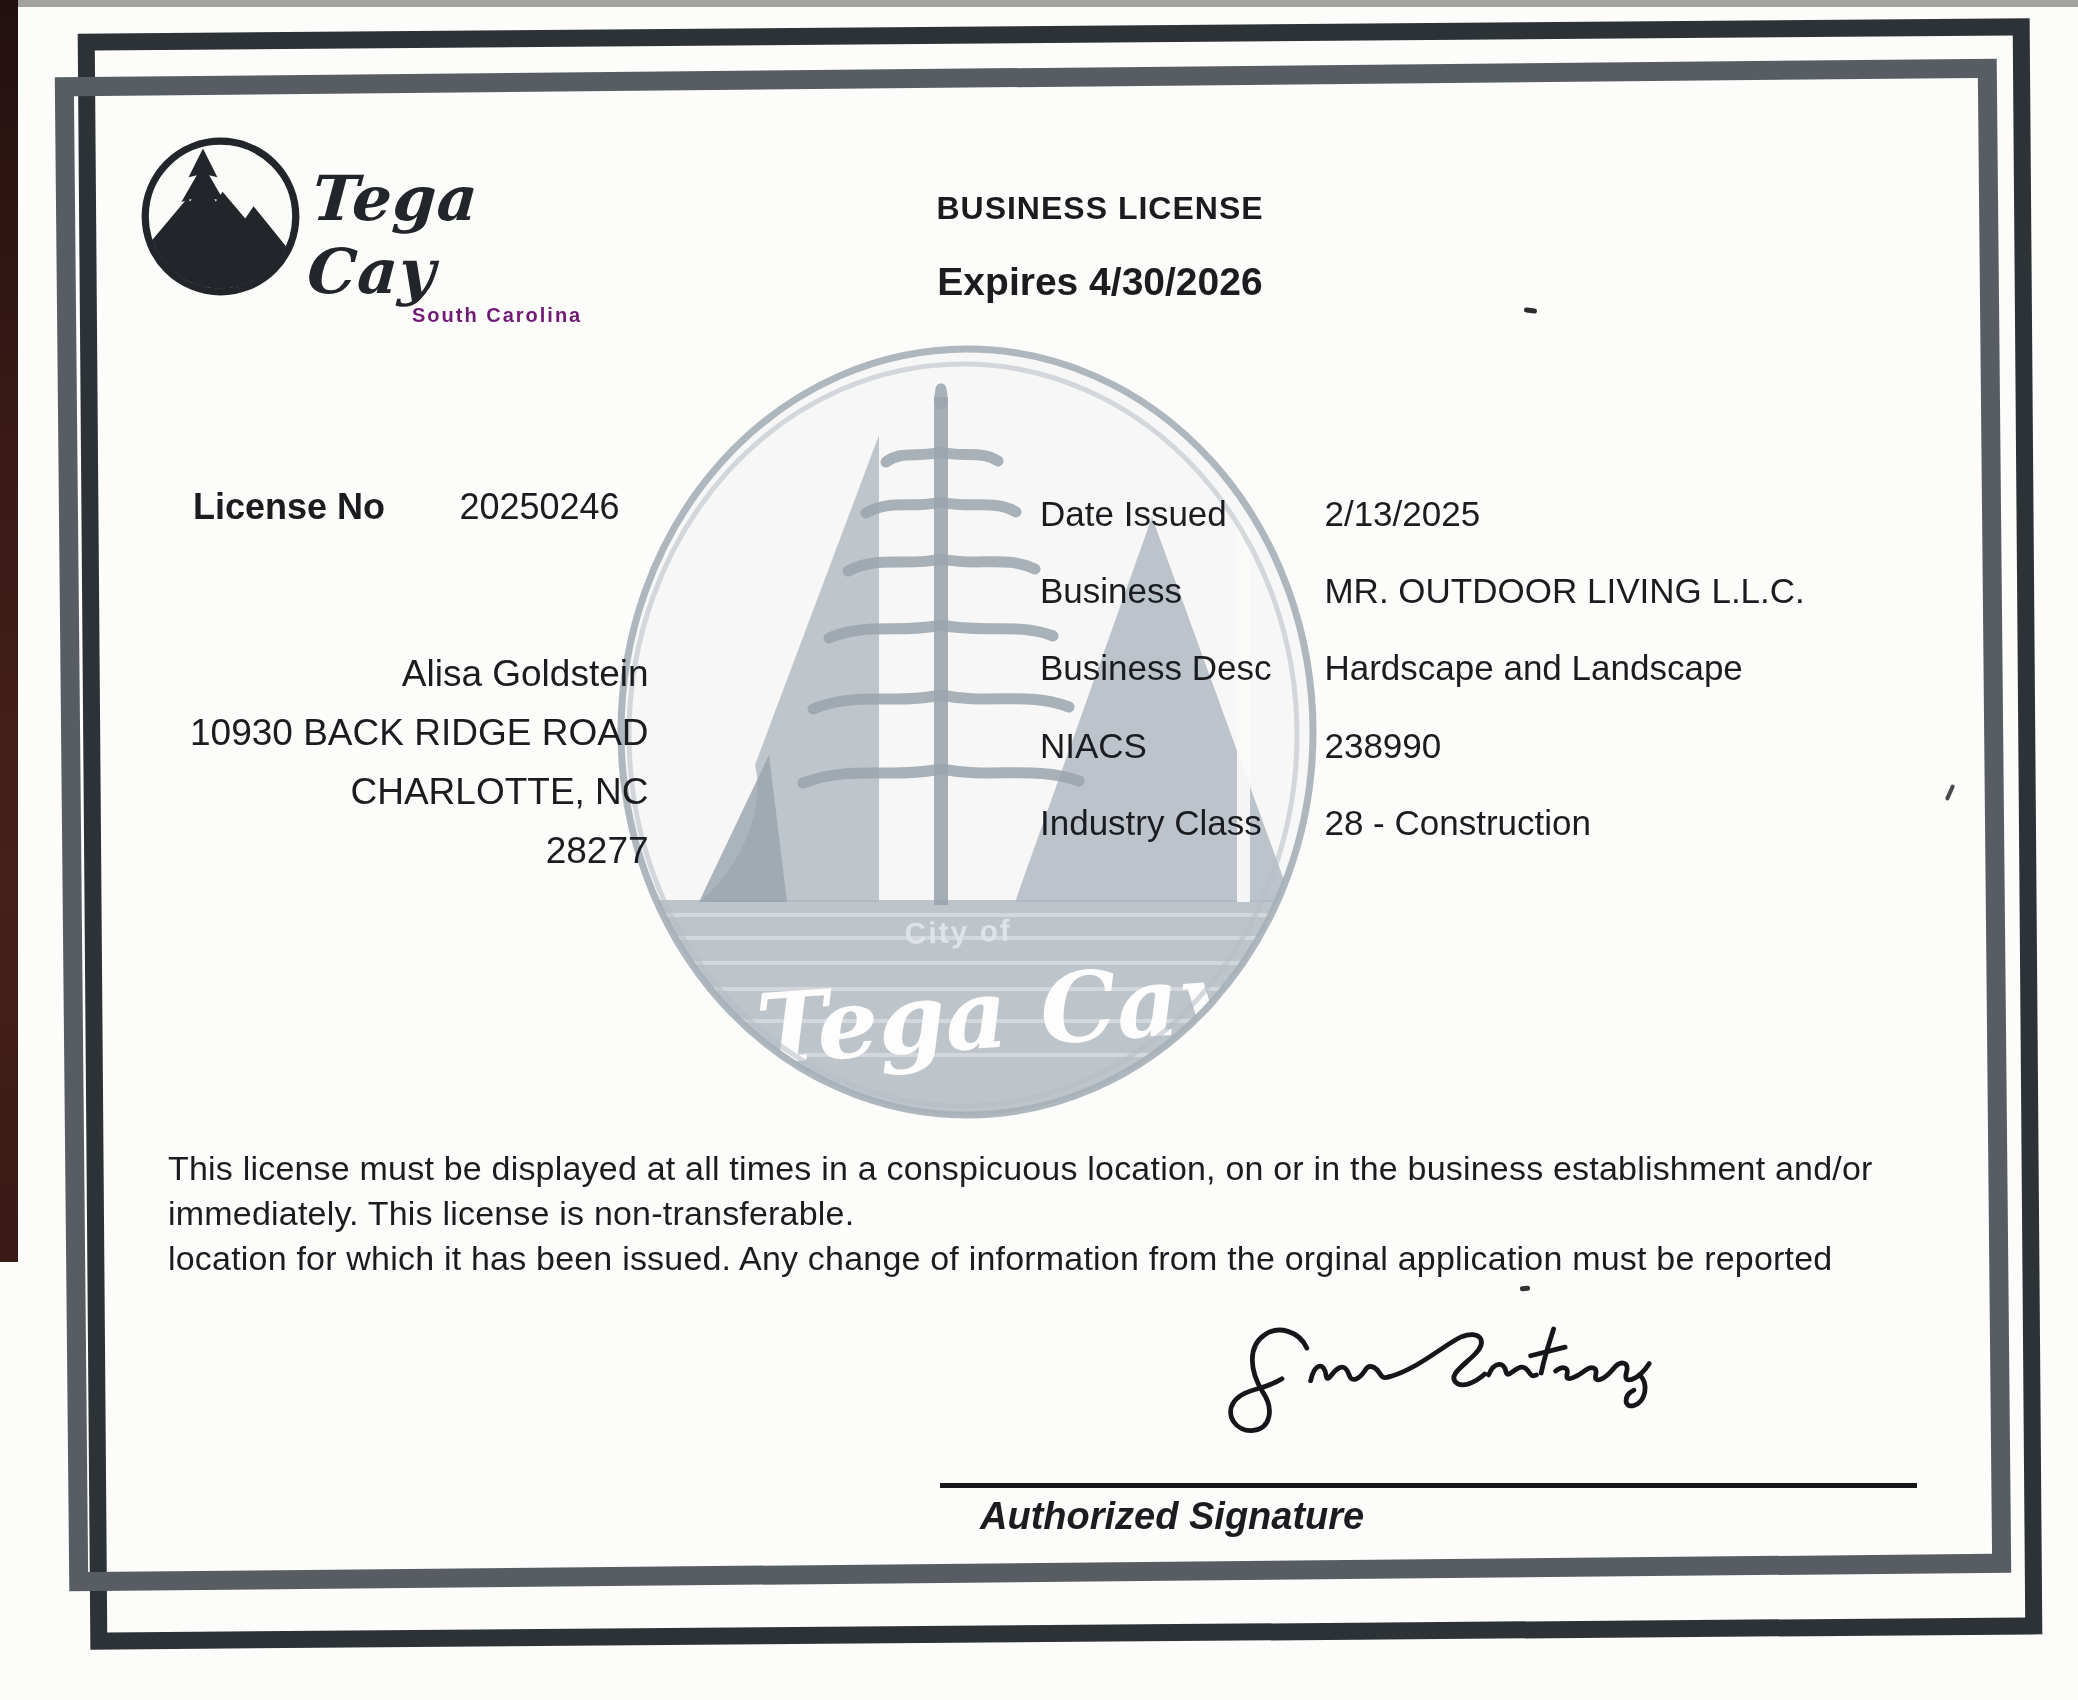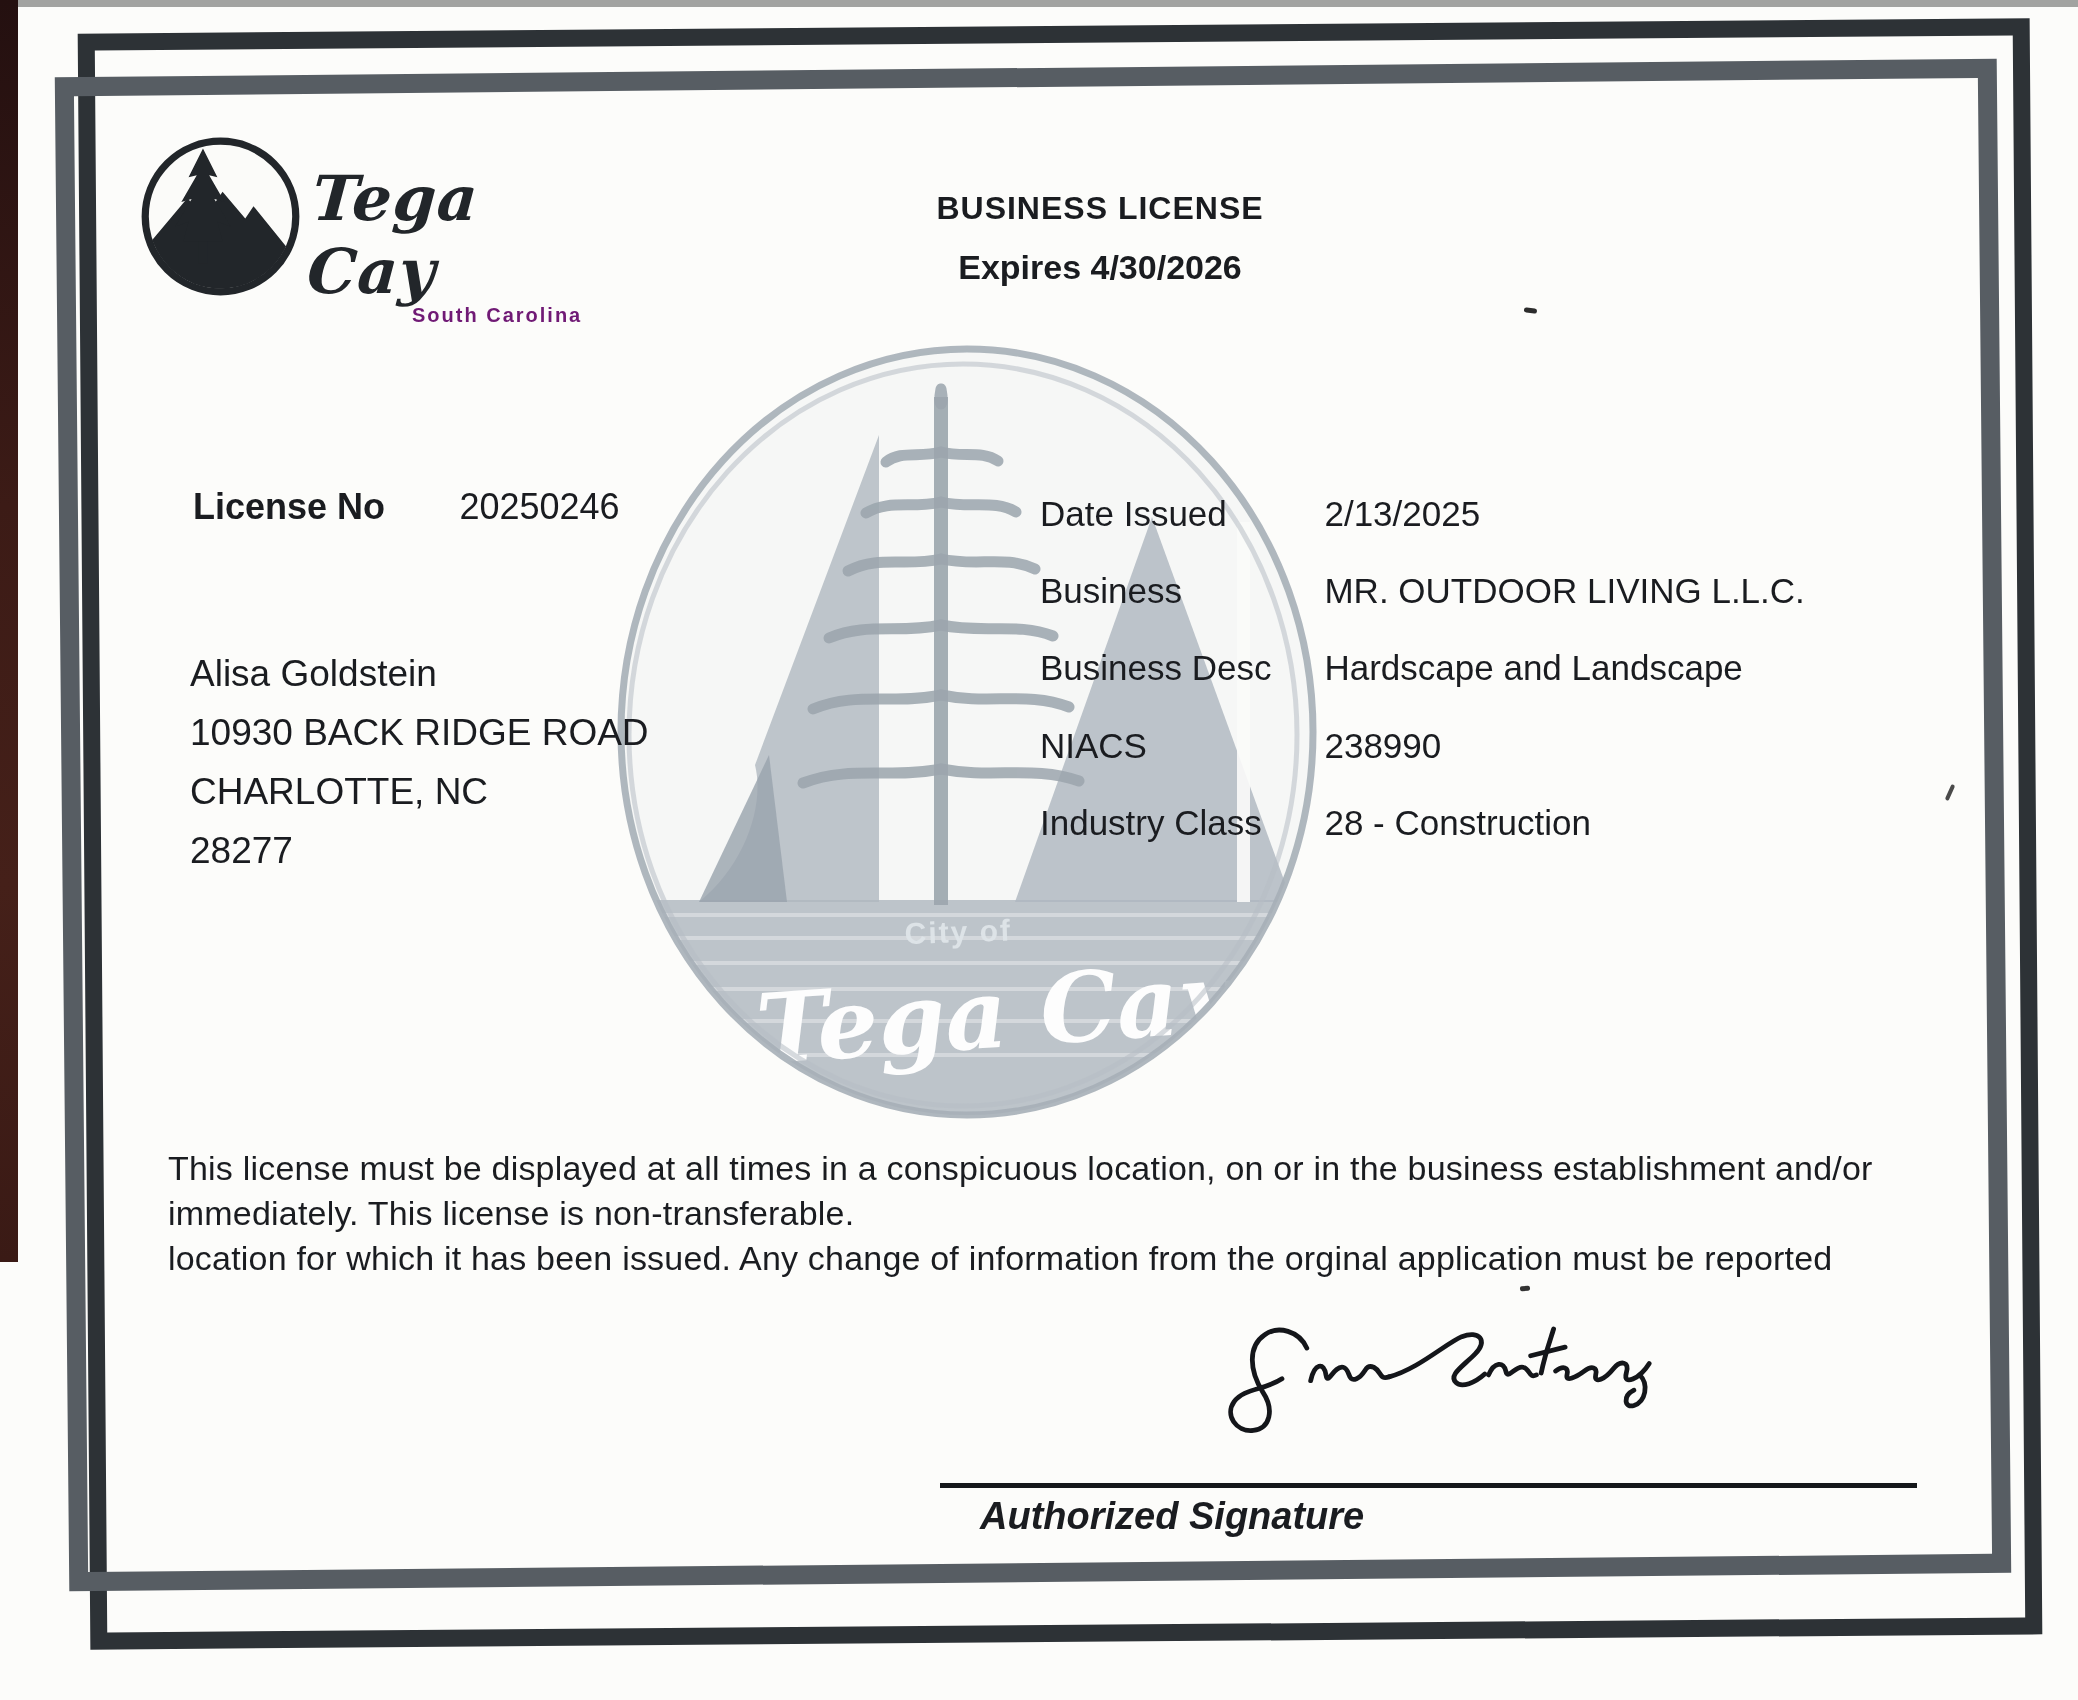--- a/index.html
+++ b/index.html
@@ -19,26 +19,26 @@
   
   .logo-wrap{position:absolute;left:138px;top:134px;width:470px;height:170px;z-index:3;}
   .logo-badge{position:absolute;left:0;top:0;width:165px;height:165px;}
   .logo-text{position:absolute;left:172px;top:28px;width:300px;}
   .logo-name{font-family:"DejaVu Serif",serif;font-style:italic;font-weight:bold;
     font-size:62px;color:#22262a;letter-spacing:1px;transform:skewX(-4deg);}
   .logo-sub{font-size:20px;font-weight:bold;color:#701a75;letter-spacing:2px;margin:-4px 0 0 102px;}
   
   .header{position:absolute;left:660px;top:186px;width:880px;text-align:center;z-index:3;}
   .title{font-size:32px;font-weight:bold;letter-spacing:1px;line-height:44px;}
-  .expires{font-size:34px;font-weight:bold;margin-top:18px;}
+  .expires{font-size:39px;font-weight:bold;margin-top:30px;}
   
   .lic-row{position:absolute;left:193px;top:486px;z-index:3;}
   .lic-label{display:inline-block;font-weight:bold;font-size:36px;width:262px;}
   .lic-value{display:inline-block;font-size:36px;}
-  .addr{position:absolute;left:190px;top:644px;font-size:37px;line-height:59px;z-index:3;}
+  .addr{position:absolute;left:190px;top:644px;font-size:37px;line-height:59px;z-index:3;text-align:right;}
   .field-row{position:absolute;left:1040px;width:900px;z-index:3;}
   .f-label{display:inline-block;font-weight:normal;font-size:35px;width:280px;vertical-align:top;}
   .f-value{display:inline-block;font-size:35px;vertical-align:top;white-space:nowrap;text-align:center;}
   
   .seal{position:absolute;left:607px;top:337px;width:720px;height:790px;z-index:1;}
   
   .disclaimer{position:absolute;left:168px;top:1146px;font-size:34px;line-height:45px;
     letter-spacing:0.2px;z-index:3;white-space:nowrap;}
   
   .sig-svg{position:absolute;left:1215px;top:1318px;width:440px;height:132px;z-index:3;}

